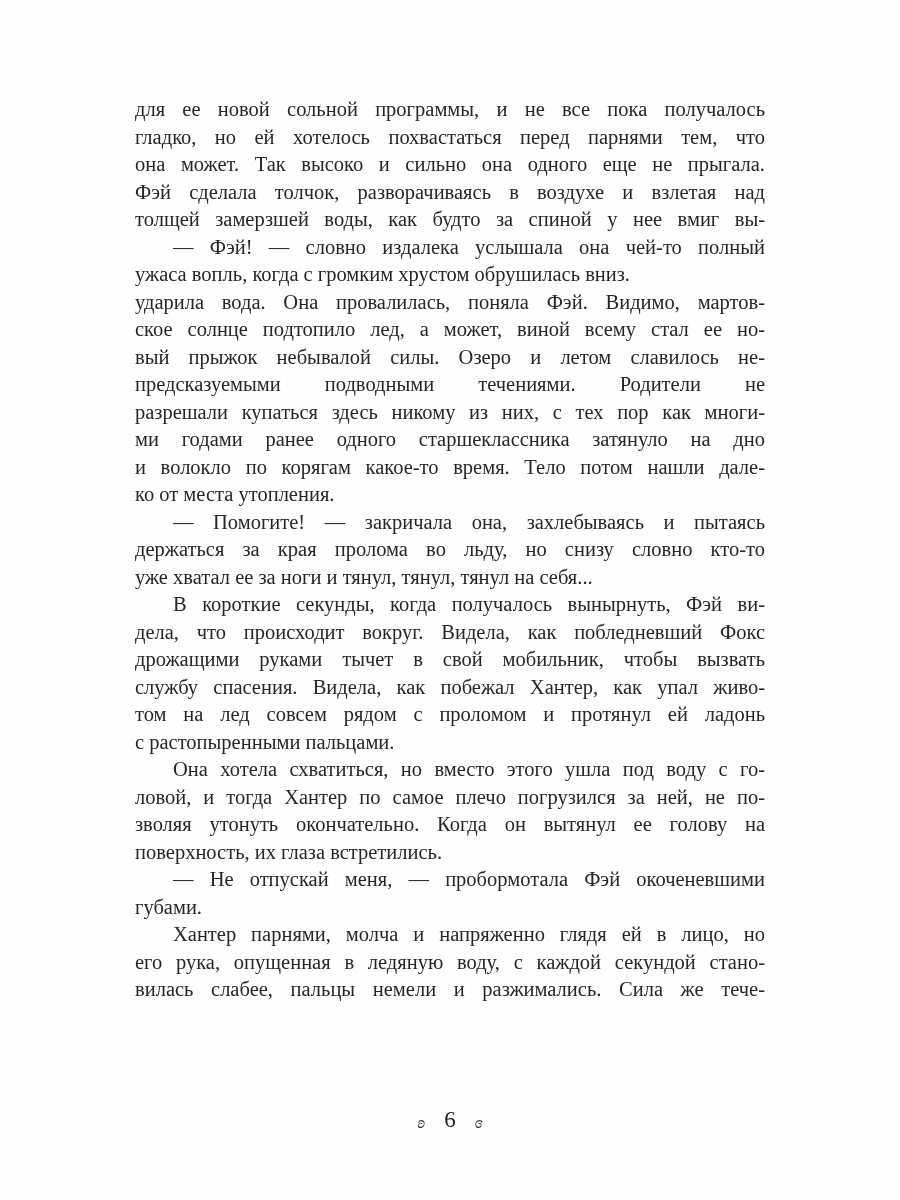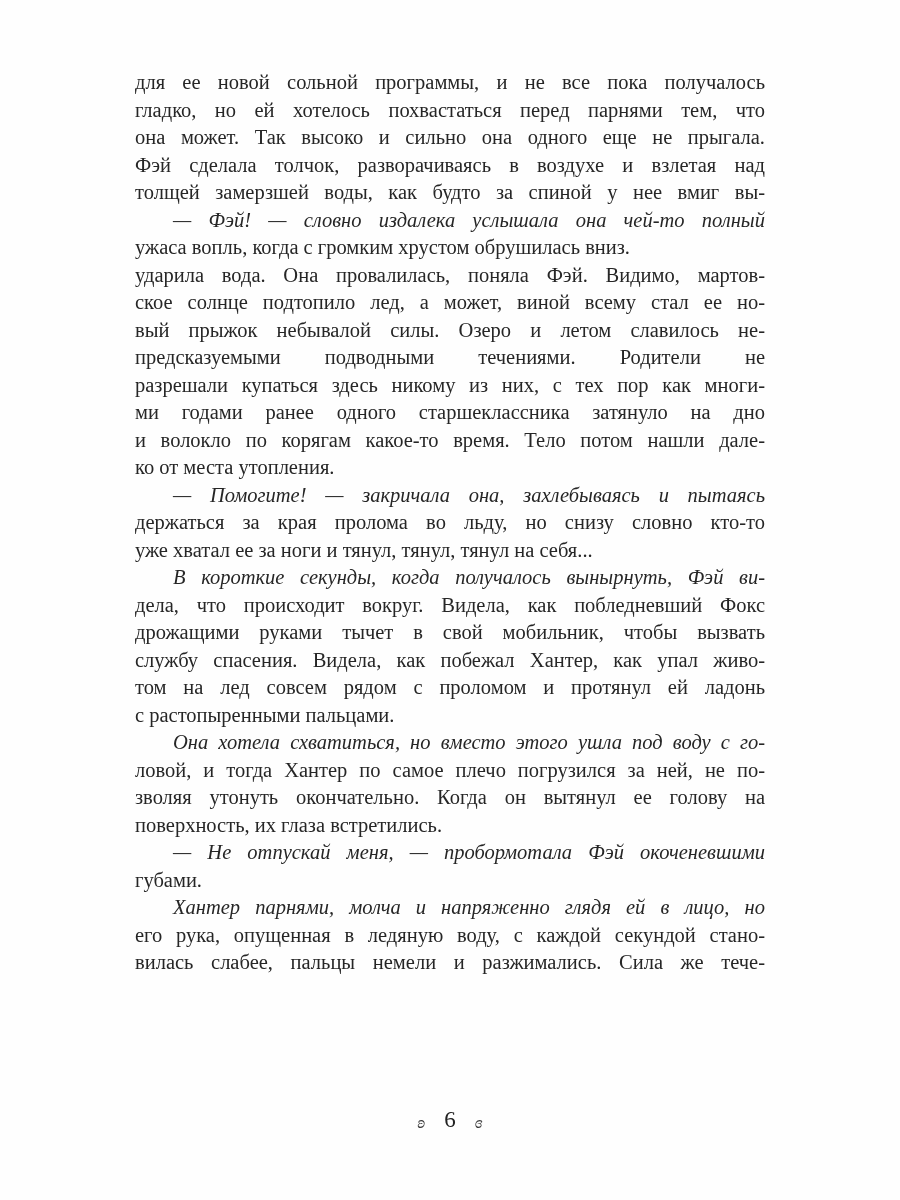--- a/index.html
+++ b/index.html
@@ -11,34 +11,34 @@
     font-family: "Liberation Serif", "DejaVu Serif", serif;
   }
   .page {
     position: absolute;
     left: 0; top: 0;
     width: 900px; height: 1200px;
     background: #fefefe;
   }
   .text-block {
     position: absolute;
-    left: 135px; top: 69px;
+    left: 135px; top: 96px;
     width: 630px;
     color: #262626;
     font-size: 20.5px;
     line-height: 27.5px;
   }
   .para { margin: 0; }
   .line {
     text-align: justify;
     white-space: normal;
     text-rendering: optimizeLegibility;
   }
   .line.fill { text-align-last: justify; }
-  .line.indent { text-indent: 38px; font-style: italic; }
+  .line.indent { text-indent: 38px; }
   .footer {
     position: absolute;
     left: 0; top: 1106px;
     width: 900px;
     display: flex;
     align-items: center;
     justify-content: center;
     gap: 19px;
     color: #2e2e2e;
   }

